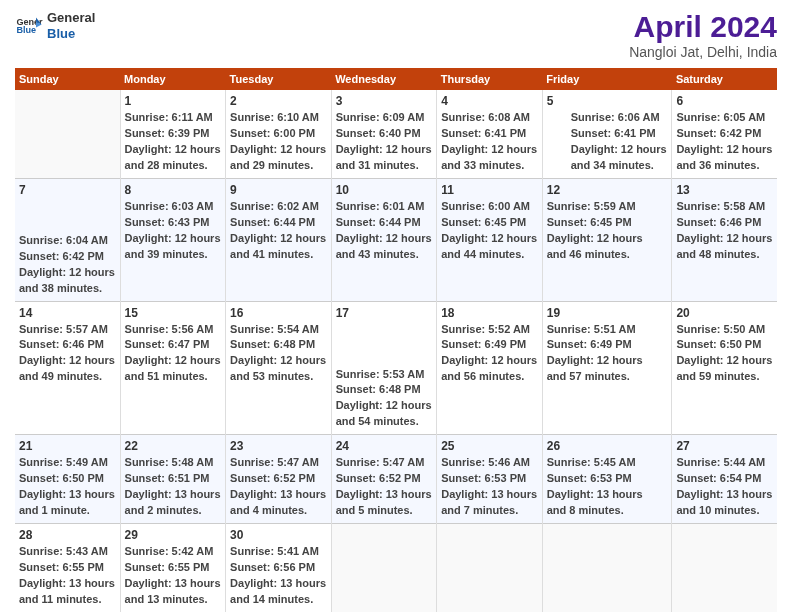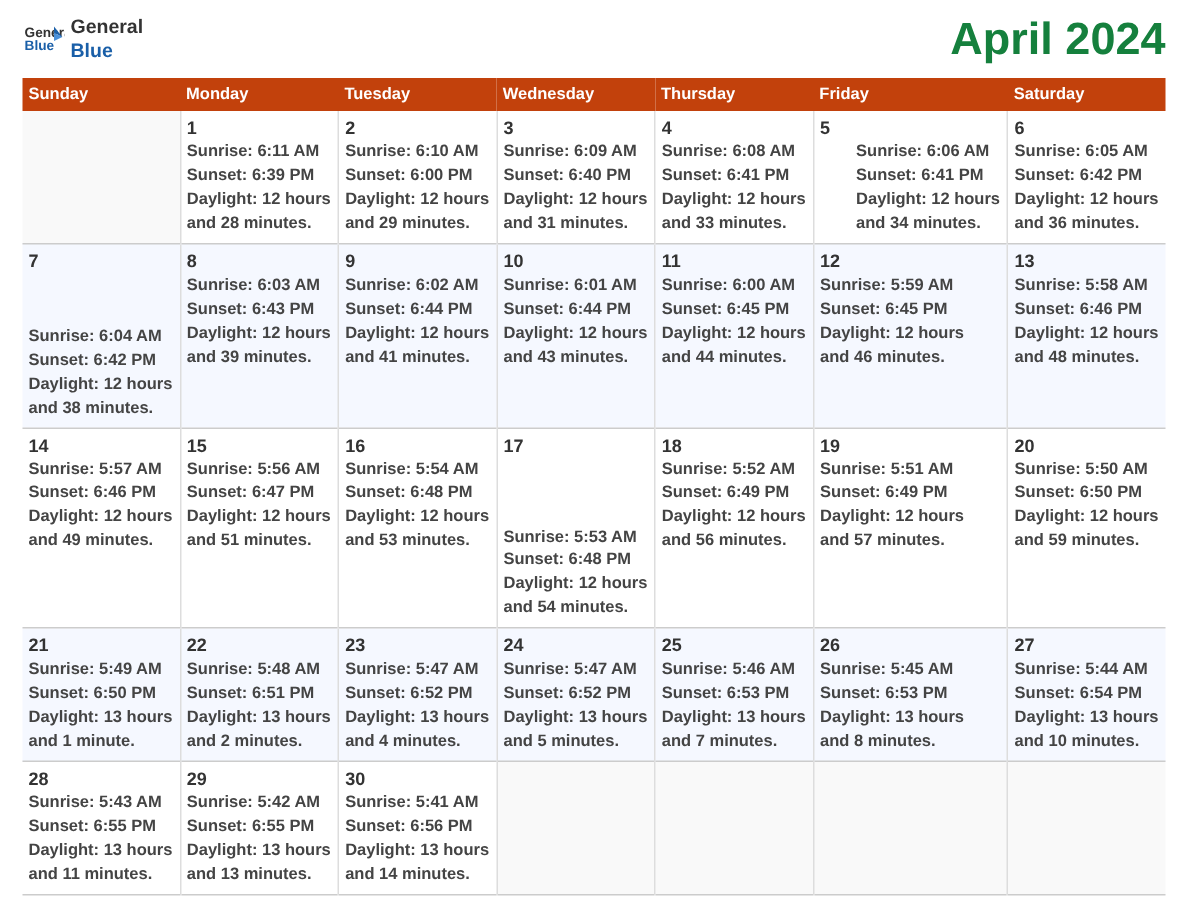--- a/index.html
+++ b/index.html
@@ -37,21 +37,21 @@
     .logo-icon {
       width: 28px;
       height: 28px;
     }
     .title-area {
       text-align: right;
     }
     .month-title {
       font-size: 30px;
       font-weight: bold;
-      color: #15803d;
+      color: #4c1d95;
     }
     .subtitle {
       font-size: 14px;
       color: #555;
     }
     table {
       width: 100%;
       border-collapse: collapse;
       font-size: 9.5px;
     }
@@ -108,20 +108,21 @@
         <polygon points="30,8 38,18 30,14" fill="#1a5fa8"></polygon>
         <polygon points="30,14 38,18 30,22" fill="#4a90d9"></polygon>
       </svg>
       <div class="logo-text">
         <div>General</div>
         <div><span>Blue</span></div>
       </div>
     </div>
     <div class="title-area">
       <div class="month-title">April 2024</div>
+      <div class="subtitle">Nangloi Jat, Delhi, India</div>
     </div>
   </div>
 
   <table>
     <thead>
       <tr>
       <th>Sunday</th>
           <th>Monday</th>
           <th>Tuesday</th>
           <th>Wednesday</th>

